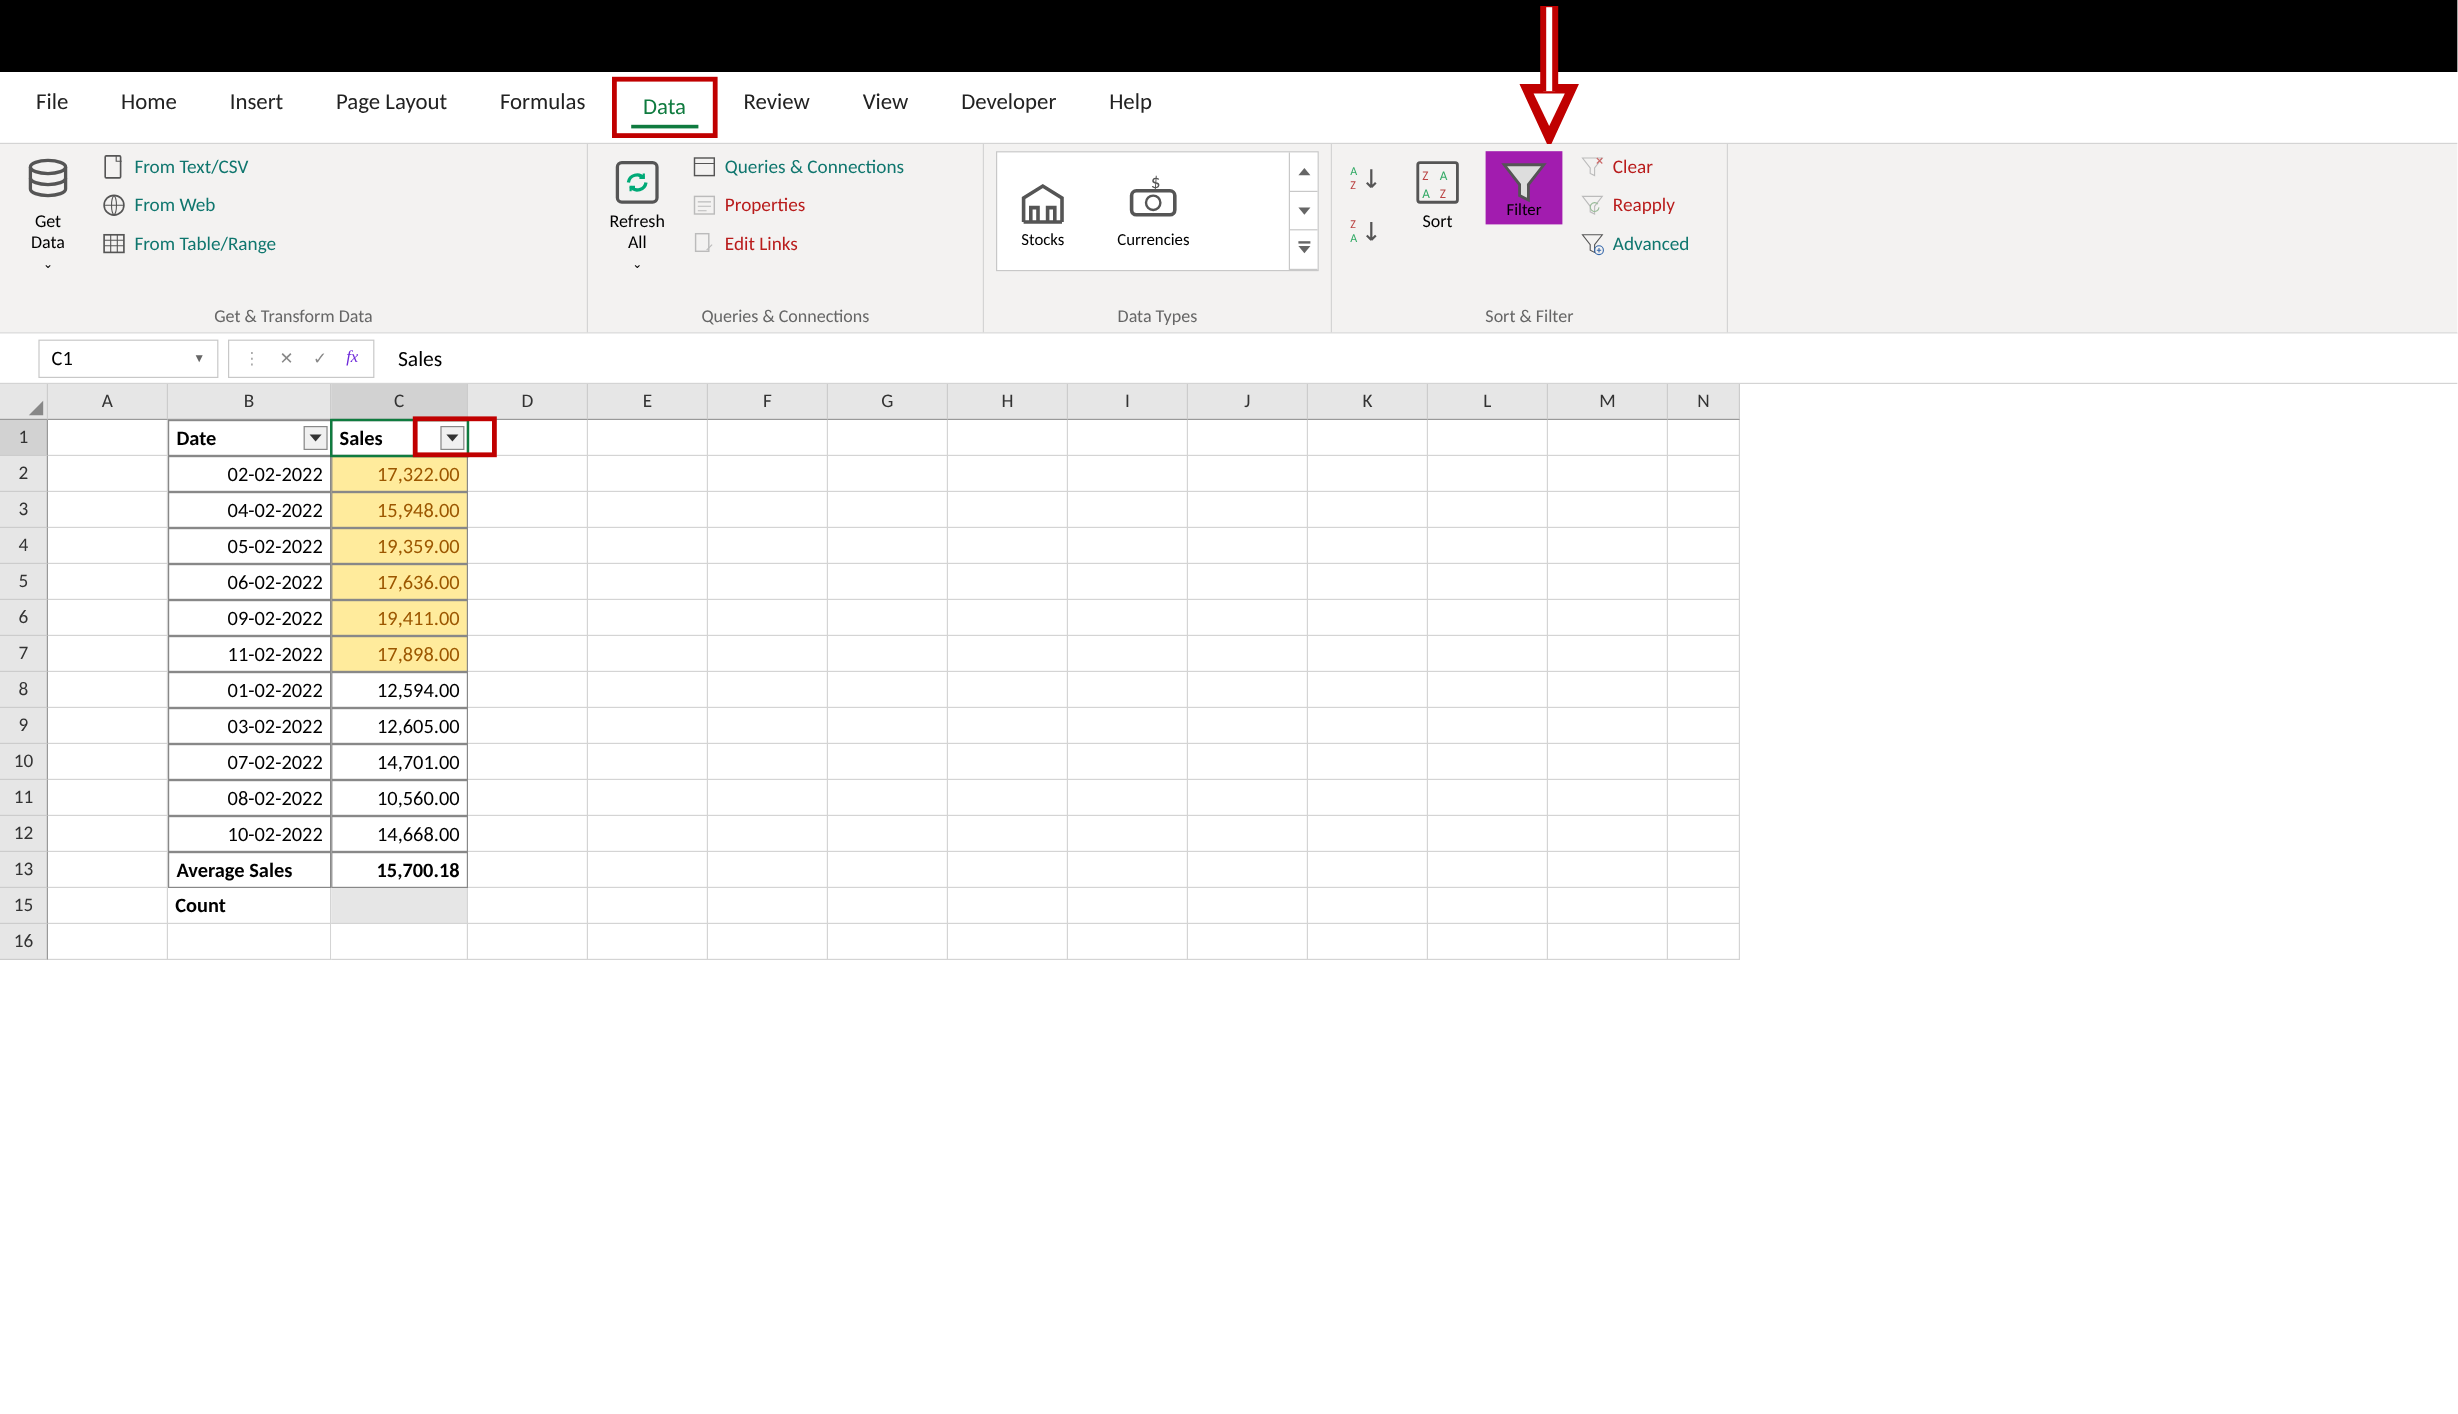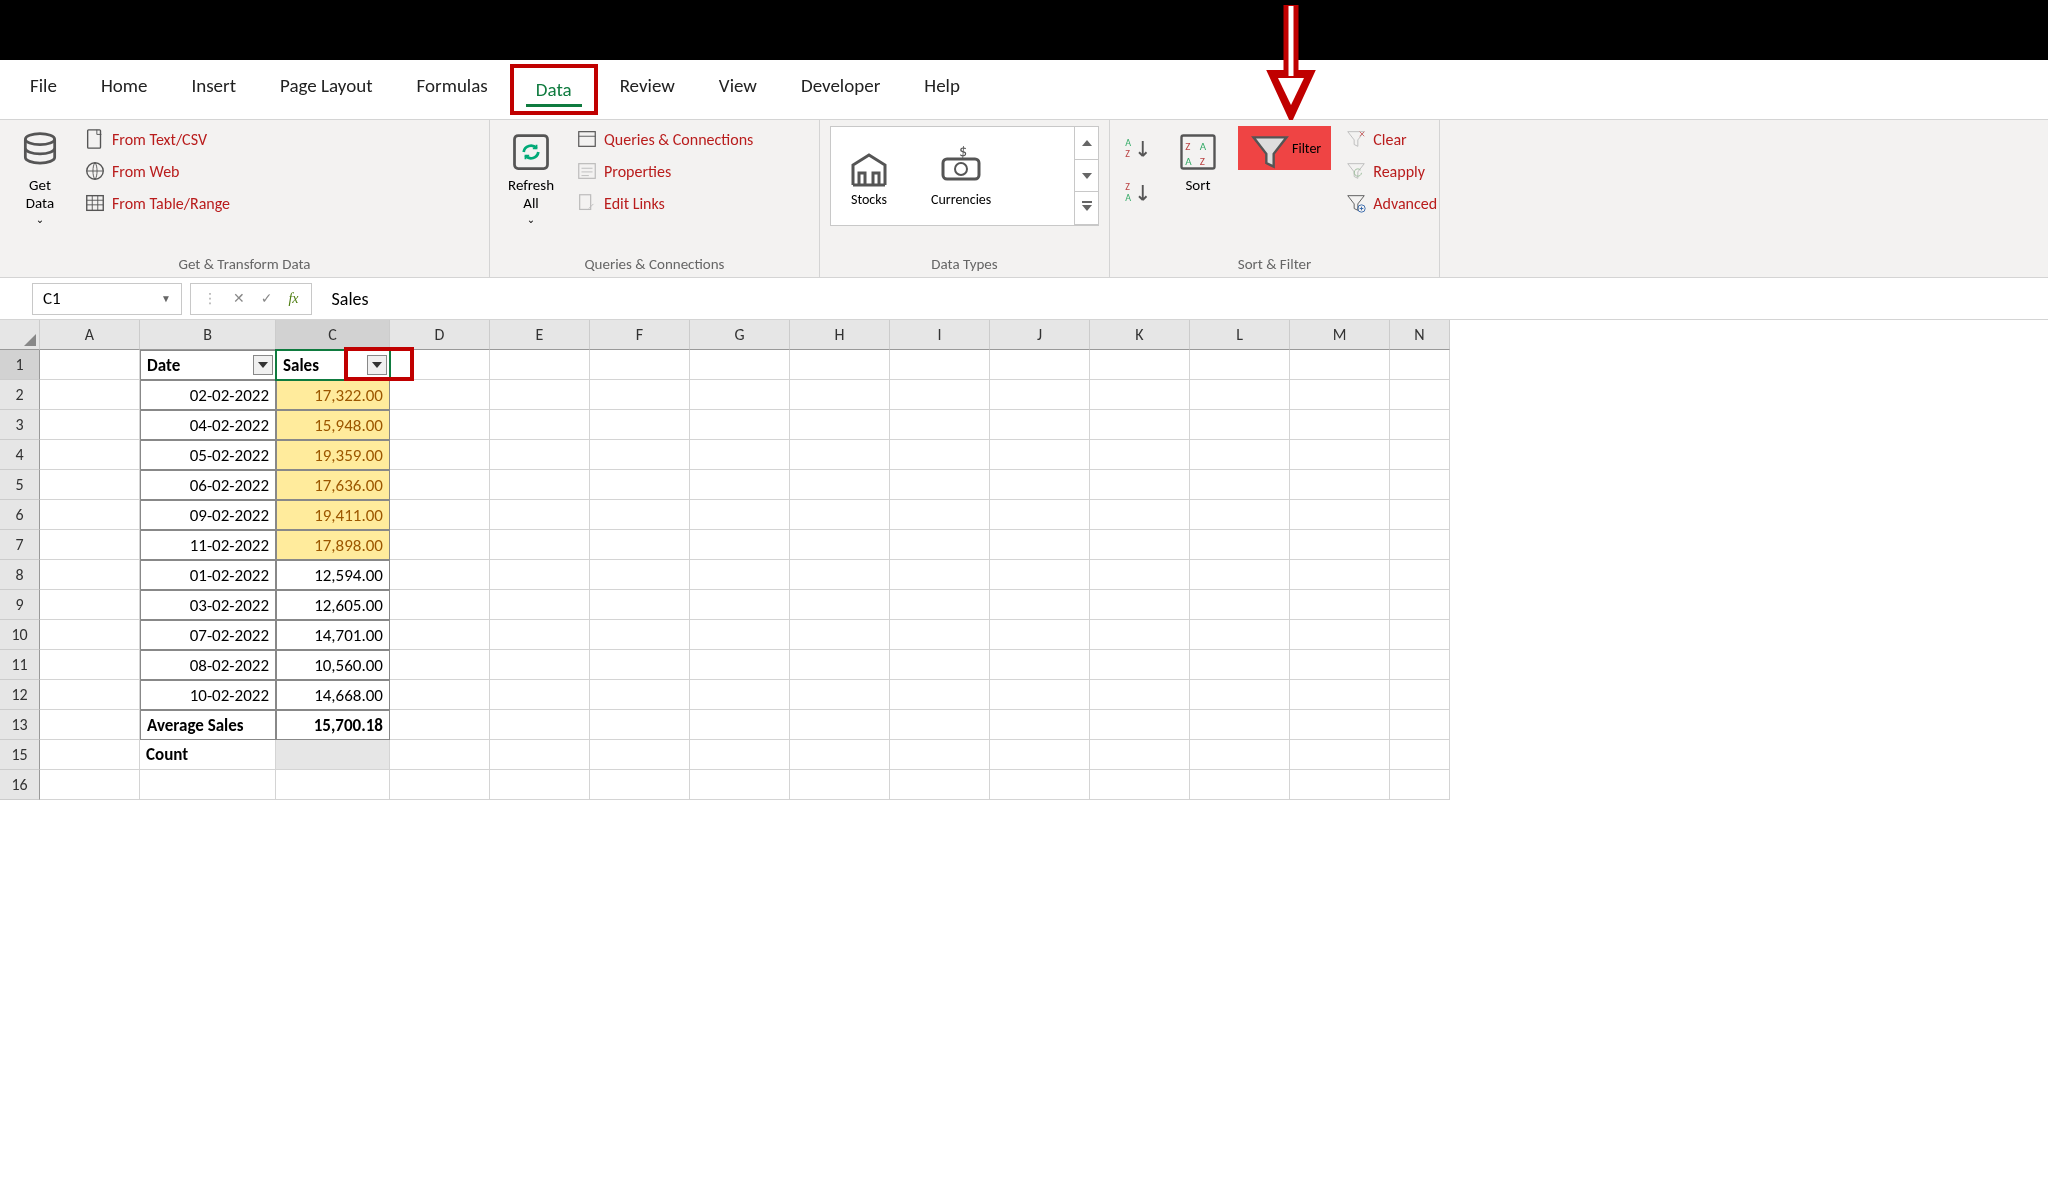--- a/index.html
+++ b/index.html
@@ -9,34 +9,34 @@
 .ribbon-tab { padding: 14px 22px; font-size: 19px; color: #222; cursor: pointer; position: relative; }
 .ribbon-tab.active { color: #0f7b3f; }
 .ribbon-tab.active::after { content:""; position:absolute; left: 12px; right:12px; bottom:4px; height:3px; background:#0f7b3f; }
 .red-box { border: 4px solid #c00000; }
 .ribbon-body { display: flex; background: #f3f2f1; border-bottom: 1px solid #d4d4d4; height: 158px; }
 .ribbon-group { border-right: 1px solid #d4d4d4; padding: 6px 10px 4px 10px; display: flex; flex-direction: column; justify-content: space-between; }
 .group-label { text-align: center; color: #666; font-size: 15px; padding-top: 2px; }
 .group-content { display: flex; gap: 10px; align-items: flex-start; flex:1; }
 .big-btn { display: flex; flex-direction: column; align-items: center; justify-content: center; gap: 2px; padding: 4px 8px; cursor: pointer; text-align: center; font-size: 15px; line-height: 1.2; }
 .btn-list { display: flex; flex-direction: column; gap: 6px; }
-.small-btn { display: flex; align-items: center; gap: 6px; cursor: pointer; font-size: 16px; color: #b91c1c; white-space: nowrap; padding: 2px 4px;}
+.small-btn { display: flex; align-items: center; gap: 6px; cursor: pointer; font-size: 16px; color: #0f766e; white-space: nowrap; padding: 2px 4px;}
 .small-btn.disabled { color: #b91c1c; }
 .icon { width: 22px; height: 22px; display:inline-block; }
 .icon svg { width: 100%; height: 100%; }
 .stock-icon { width: 48px; height: 40px; }
 .currency-icon { width: 48px; height: 40px; }
 .sort-az-icon { width: 30px; height: 26px; }
 .sortbig-icon { width: 44px; height: 44px; }
-.filter-block { display:flex; flex-direction:row; align-items:center; padding:4px 10px; cursor:pointer; background:#ef4444;}
+.filter-block { display:flex; flex-direction:column; align-items:center; padding:4px 10px; cursor:pointer; background:#a21caf;}
 .filter-funnel { width: 44px; height: 36px; }
 .formula-bar { display: flex; align-items: center; border-bottom: 1px solid #d4d4d4; height: 42px; background:#fff;padding-left:24px; }
 .namebox { width: 150px; border: 1px solid #c8c8c8; margin: 5px 8px; height: 32px; display:flex; align-items:center; padding: 0 10px; font-size: 17px; background:#fff; justify-content:space-between;}
 .fx-tools { display:flex; align-items:center; gap:16px; padding:0 12px; color:#888; border:1px solid #c8c8c8; height:32px; margin-right:8px; background:#fff;}
-.fx-label { font-style: italic; font-family: "Cambria Math", serif; color:#4d7c0f; }
+.fx-label { font-style: italic; font-family: "Cambria Math", serif; color:#6d28d9; }
 .formula-input { flex:1; padding: 0 12px; font-size: 18px; height:32px; display:flex; align-items:center; }
 .sheet { position: relative; }
 .colheads { display:flex; }
 .corner { width: 40px; height: 30px; background: #e6e6e6; border-right: 1px solid #ccc; border-bottom: 1px solid #999; position:relative; }
 .corner::after { content:""; position:absolute; right:3px; bottom:3px; width:0; height:0; border-left:12px solid transparent; border-bottom:12px solid #888; }
 .colhead { height: 30px; background: #e6e6e6; border-right: 1px solid #ccc; border-bottom: 1px solid #999; display:flex; align-items:center; justify-content:center; font-size: 16px; color:#333; }
 .colhead.sel { background:#d2d2d2; }
 .gridrow { display:flex; }
 .rowhead { width: 40px; background: #e6e6e6; border-right: 1px solid #999; border-bottom: 1px solid #ccc; display:flex; align-items:center; justify-content:center; font-size: 16px; color:#333; }
 .rowhead.sel { background:#d2d2d2; }

